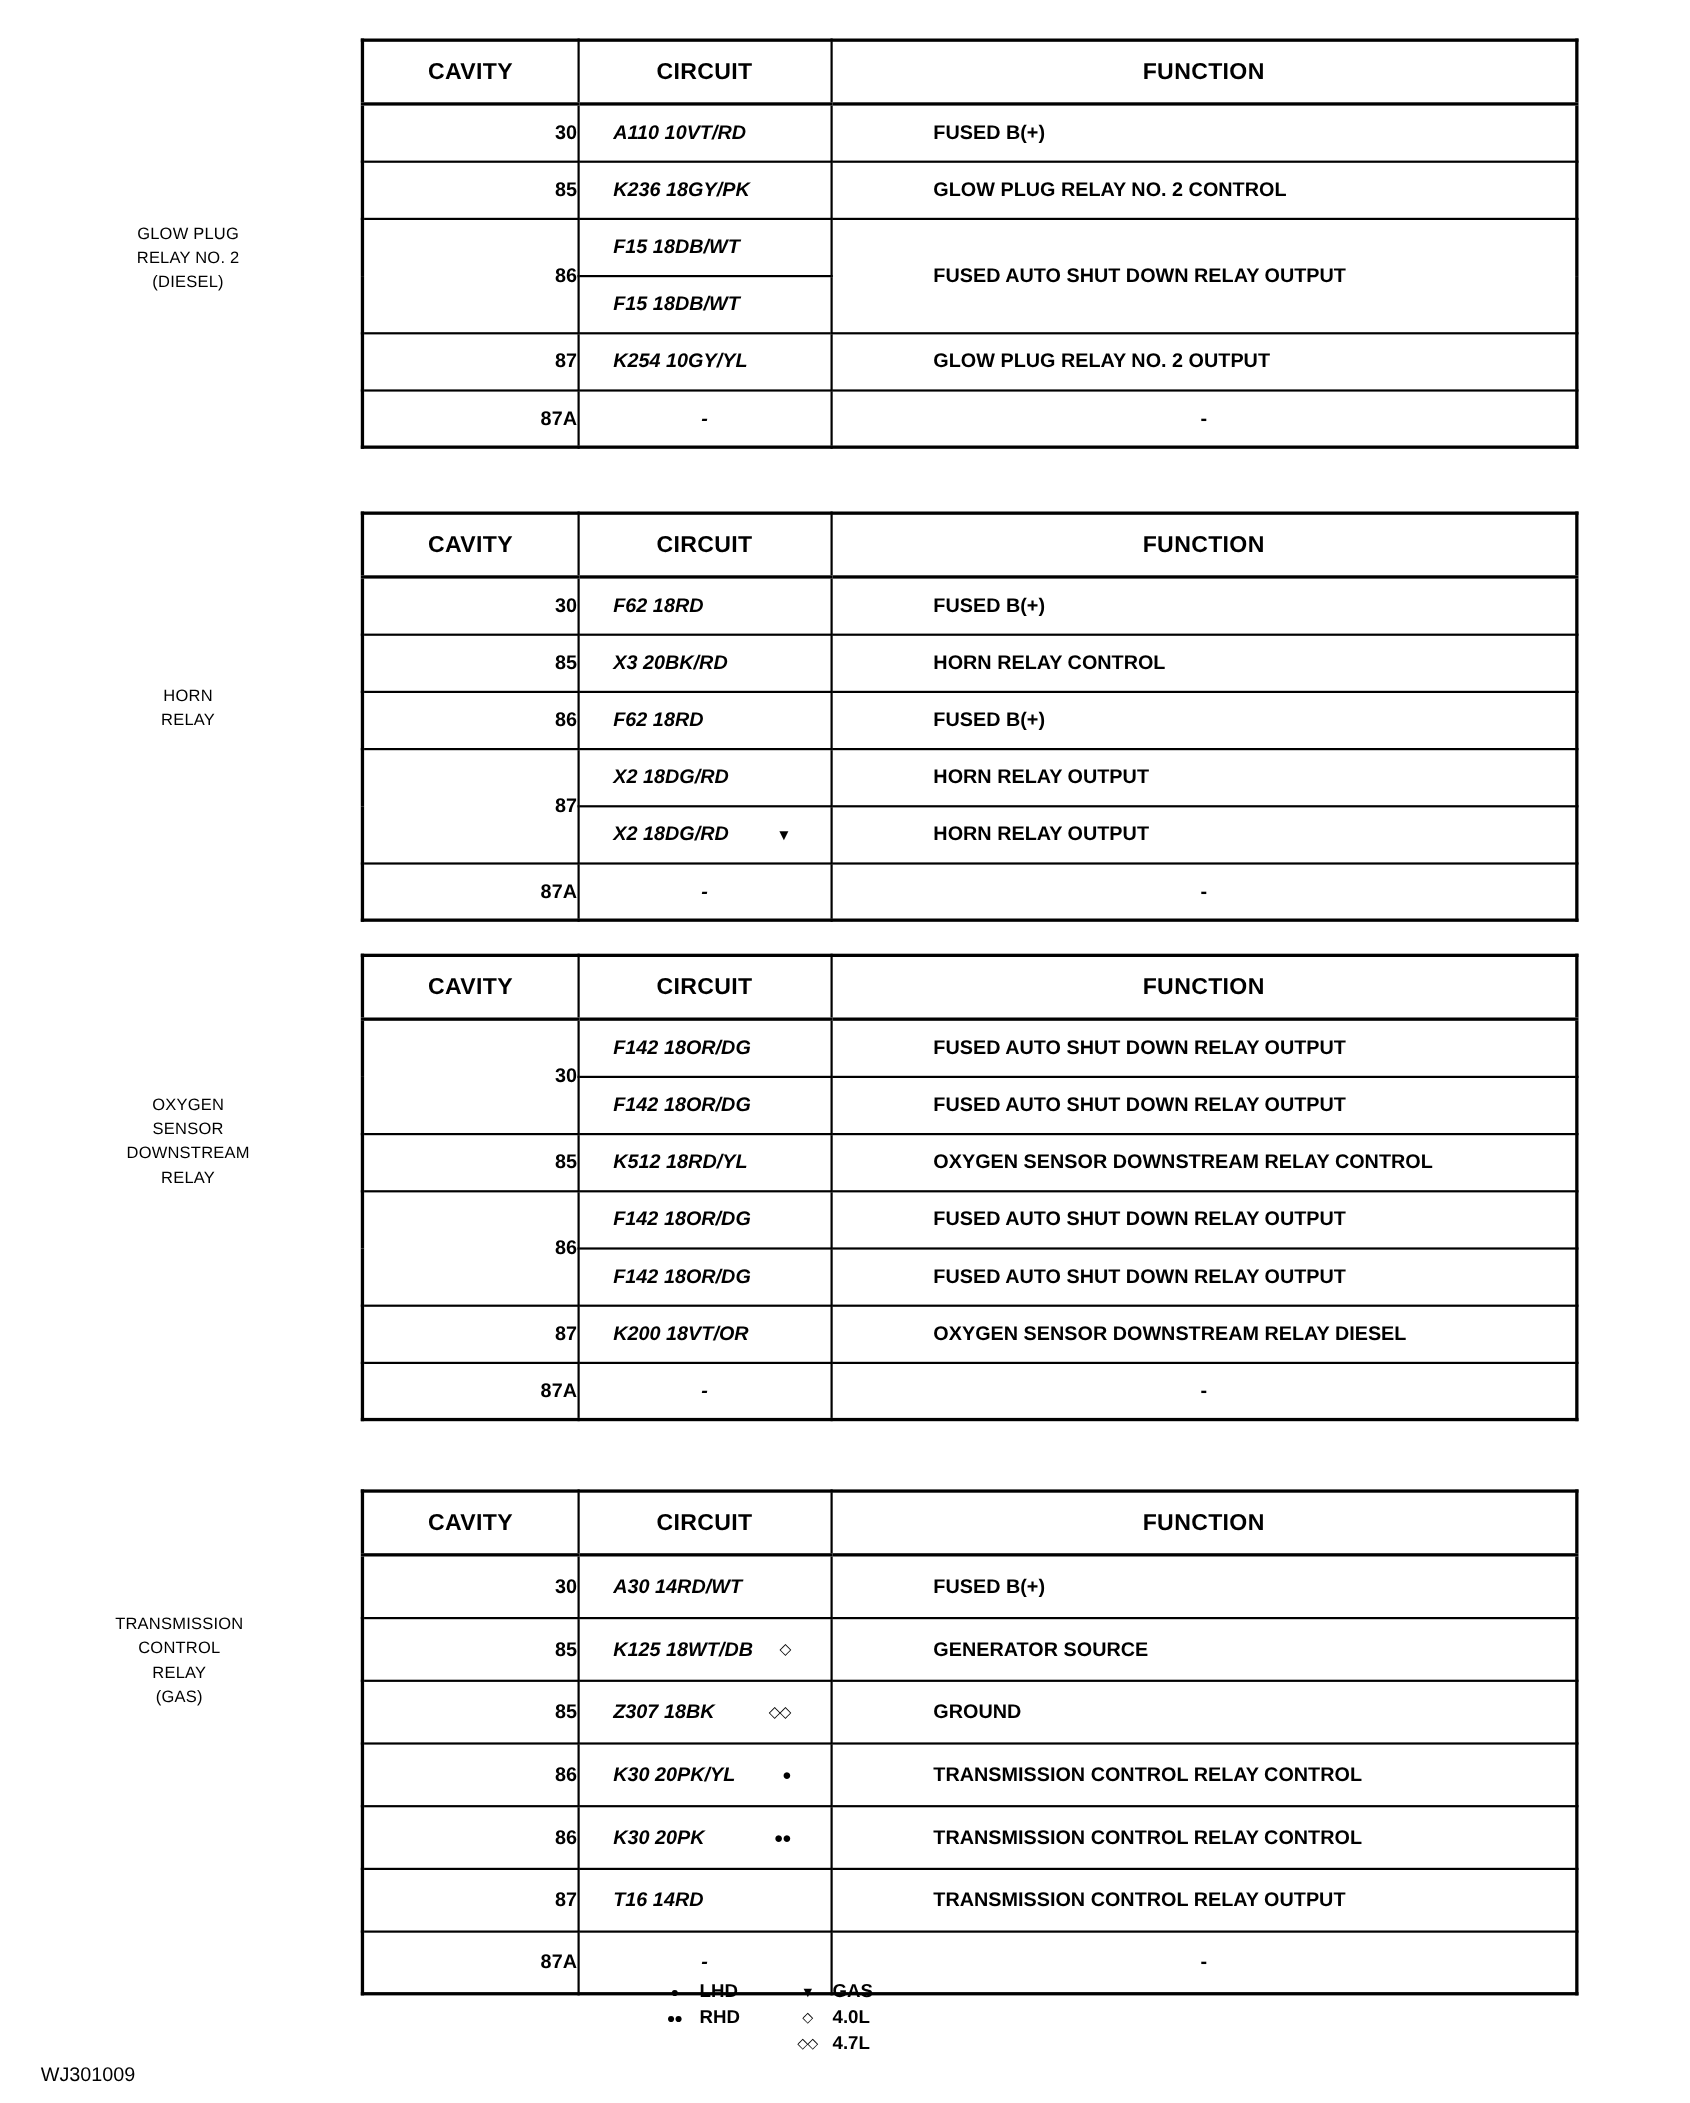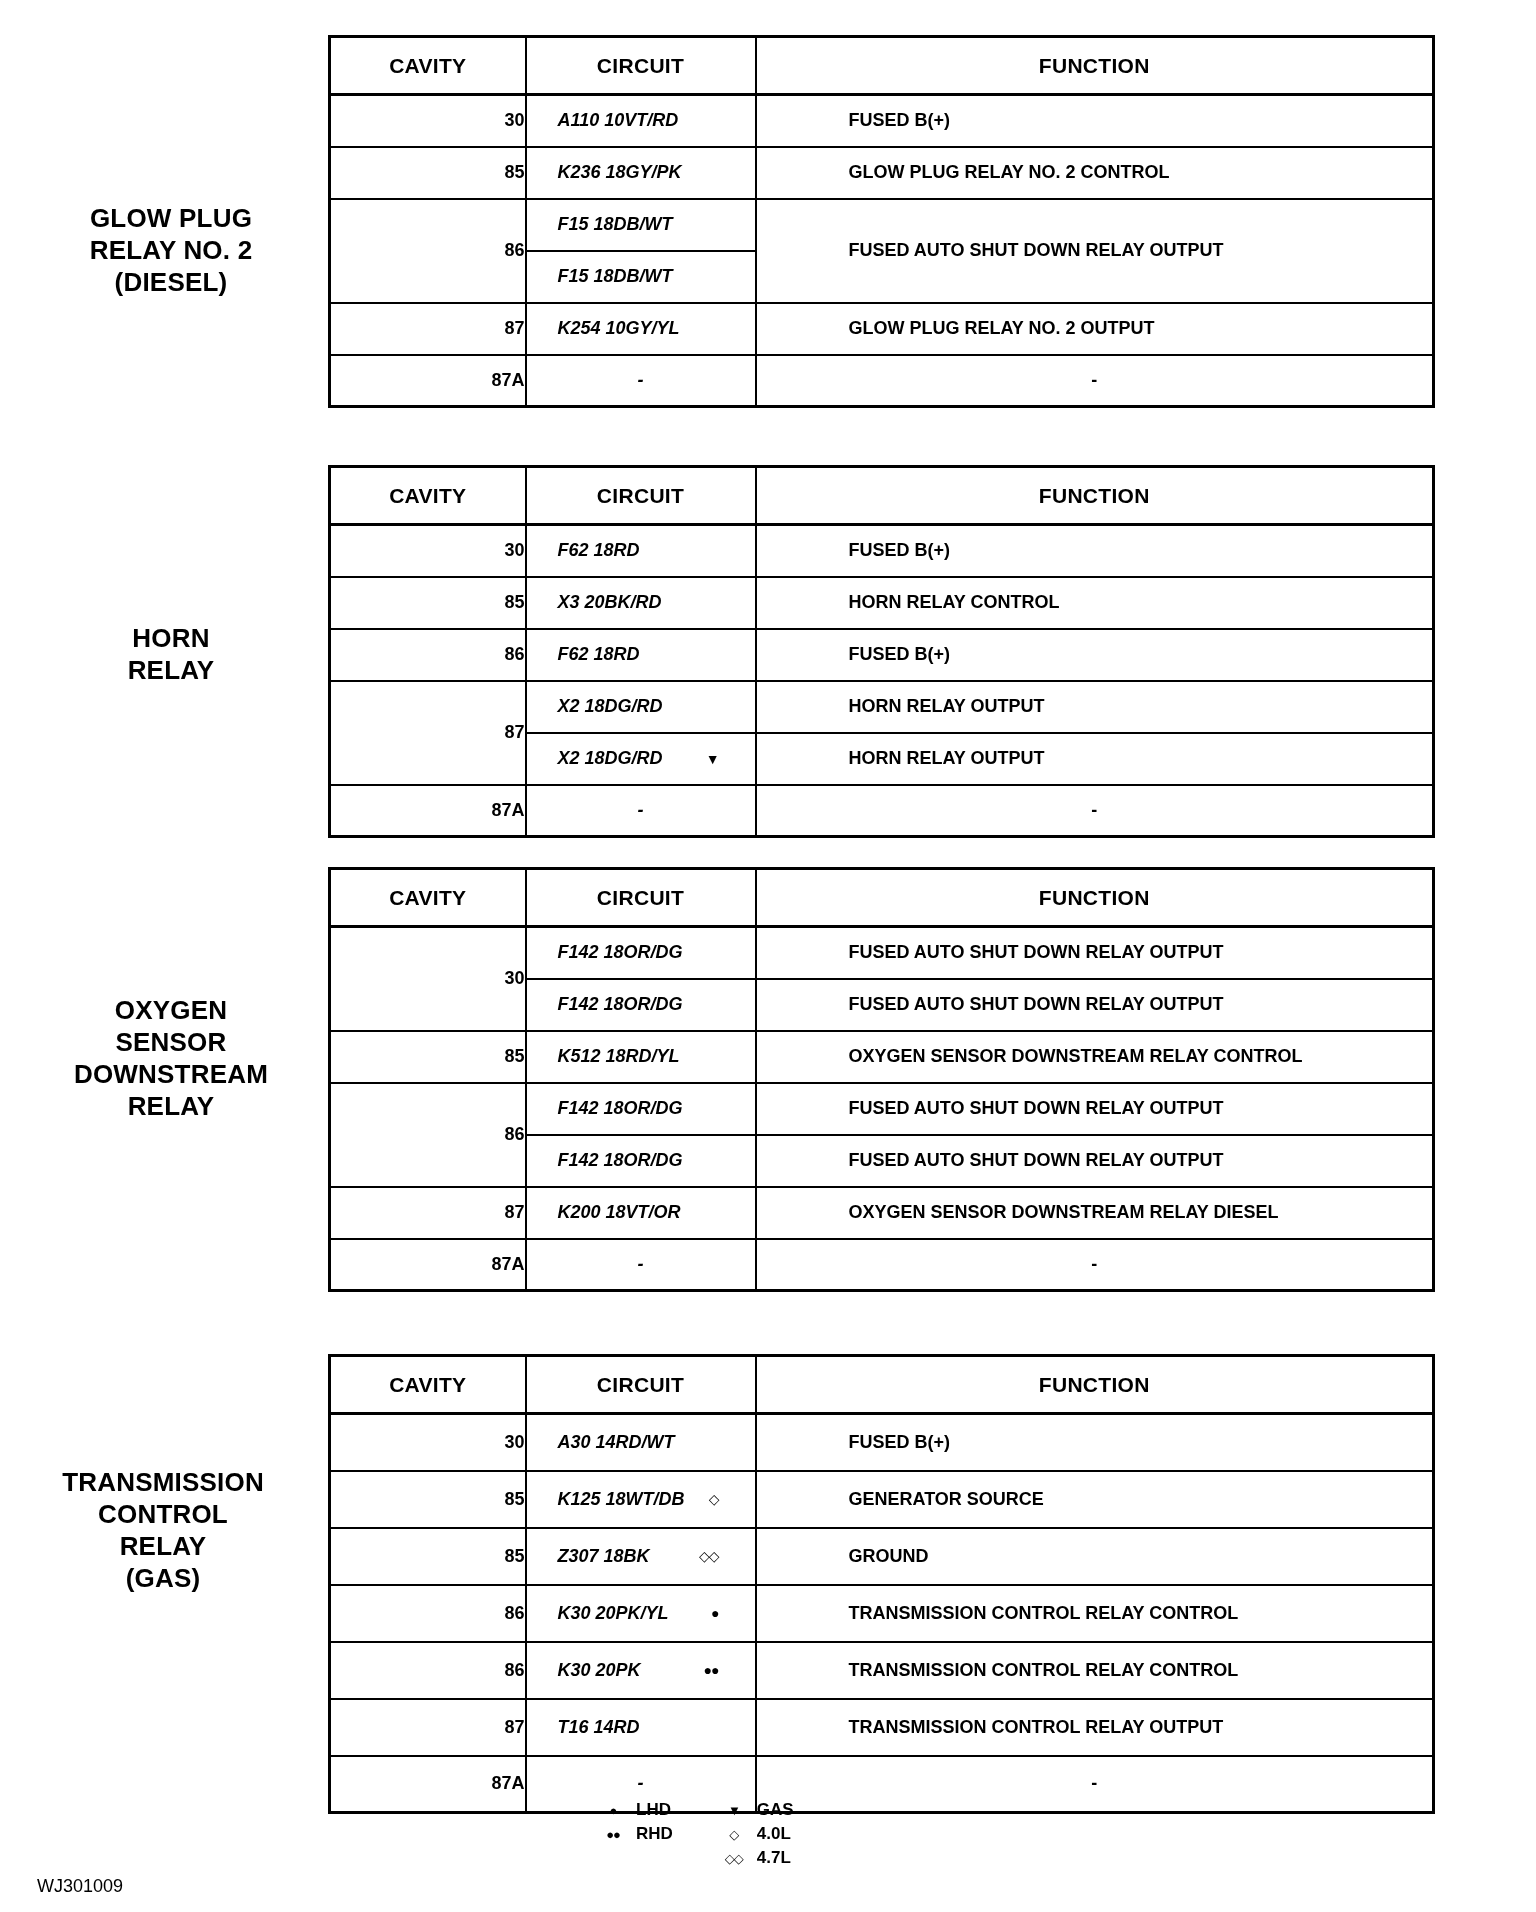--- a/index.html
+++ b/index.html
@@ -9,23 +9,23 @@
     font-family:"Liberation Sans","DejaVu Sans",sans-serif;
     color:#000;
   }
   .page { position:relative; width:1536px; height:1912px; background:#fff; overflow:hidden; }
 
   
   .side-label {
     position:absolute;
     width:290px;
     text-align:center;
-    font-weight:bold;
-    font-size:26px;
-    line-height:32px;
+    font-weight:normal;
+    font-size:15px;
+    line-height:22px;
     white-space:pre-line;
     letter-spacing:0.2px;
   }
   .label-1 { left:26px; top:202px; }
   .label-2 { left:26px; top:622px; }
   .label-3 { left:26px; top:994px; }
   .label-4 { left:18px; top:1466px; }
 
   
   .tablewrap { position:absolute; left:328px; }

